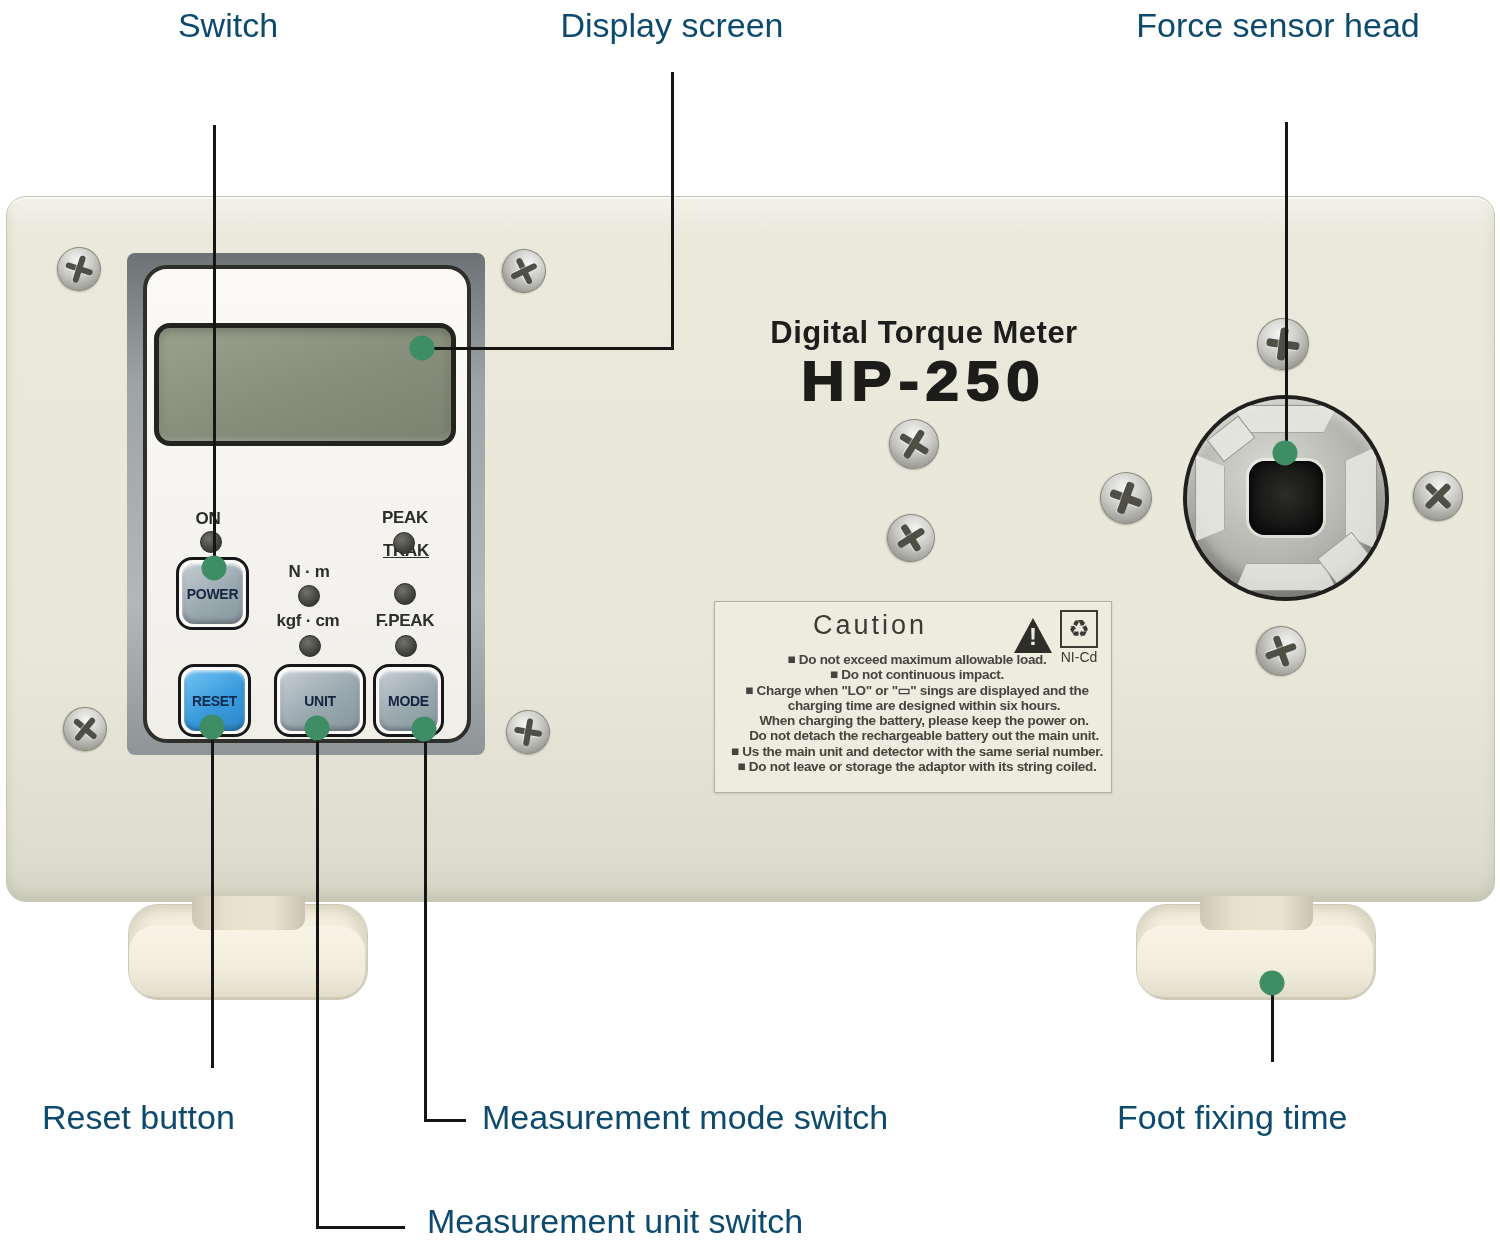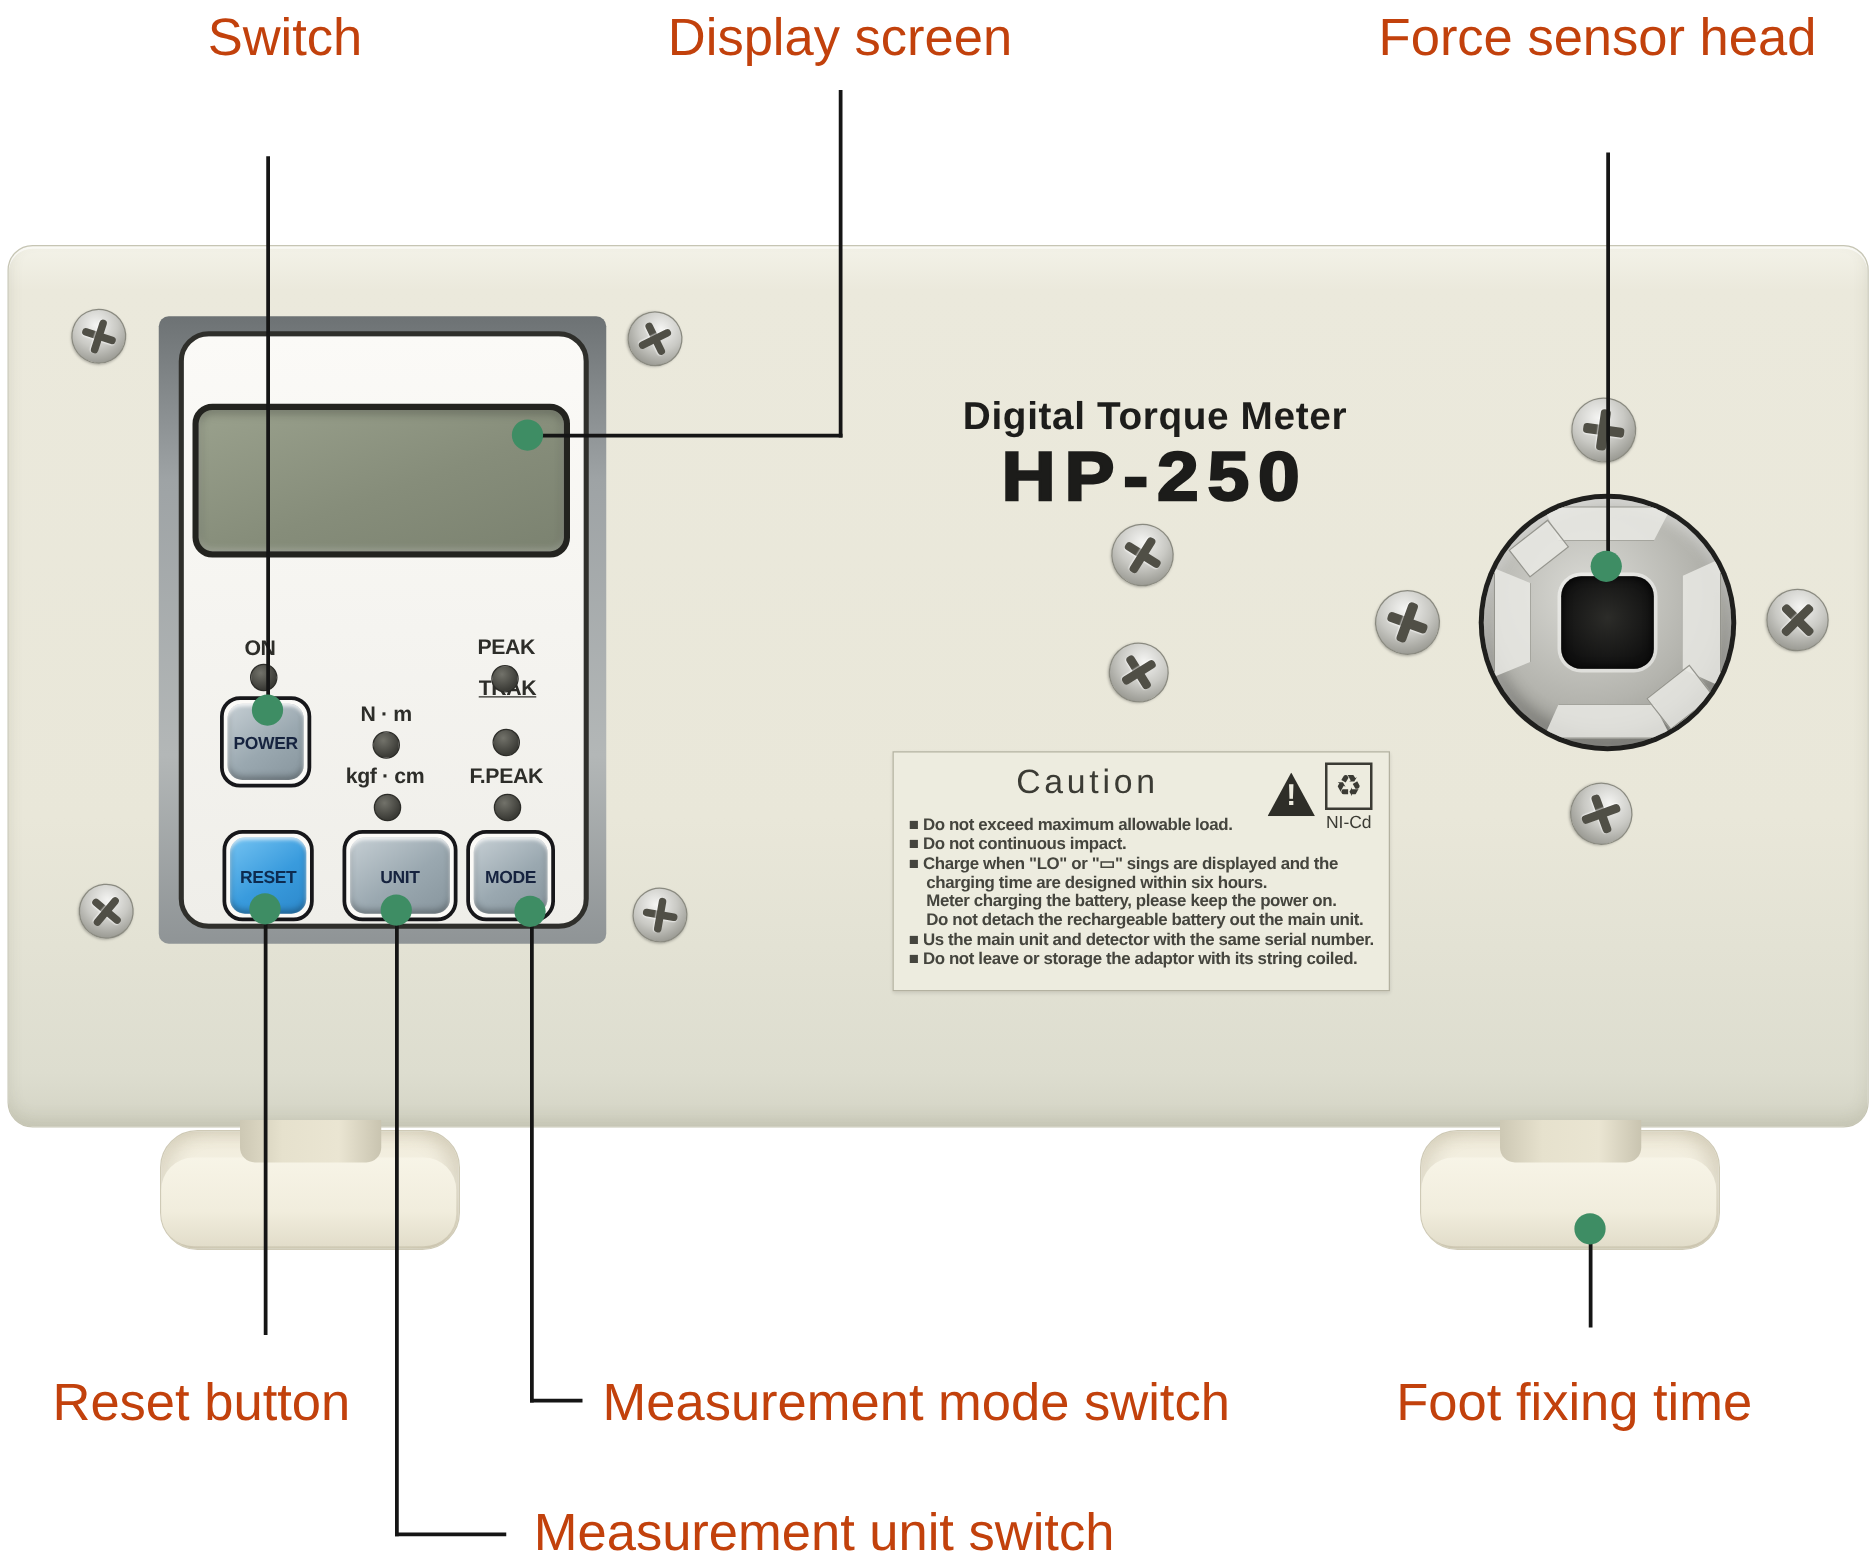--- a/index.html
+++ b/index.html
@@ -1,20 +1,20 @@
 <!DOCTYPE html>
 <html><head>
 <meta charset="utf-8">
 <style>
   html,body{margin:0;padding:0;background:#ffffff;}
   .stage{position:relative;width:1500px;height:1242px;background:#ffffff;overflow:hidden;
          font-family:"Liberation Sans",sans-serif;}
 
   
-  .callout-label{position:absolute;font-size:42px;color:#c2410c;white-space:nowrap;}
+  .callout-label{position:absolute;font-size:34px;color:#0c4a6e;white-space:nowrap;}
   .callout-label.centered{transform:translateX(-50%);}
 
   
   .cline{position:absolute;background:#151515;}
   .cline.v{width:3px;}
   .cline.h{height:3px;}
   .dot{position:absolute;width:25px;height:25px;border-radius:50%;background:#3e8d64;
        transform:translate(-50%,-50%);}
 
   
@@ -69,21 +69,21 @@
   .warn-triangle{position:absolute;left:299px;top:16px;width:38px;height:35px;background:#2e2e28;
                  clip-path:polygon(50% 0,100% 100%,0 100%);}
   .warn-triangle::after{content:"!";position:absolute;left:50%;top:55%;transform:translate(-50%,-50%);
                  color:#edecdf;font-size:24px;font-weight:bold;}
   .nicd-box{position:absolute;left:345px;top:8px;width:38px;height:38px;border:2px solid #3b3b34;
             box-sizing:border-box;display:flex;align-items:center;justify-content:center;
             font-size:24px;color:#3b3b34;}
   .nicd-label{position:absolute;left:341px;top:47px;width:46px;text-align:center;font-size:14px;
               font-weight:normal;color:#3b3b34;}
   .caution-lines{position:absolute;left:12px;top:50px;width:380px;font-size:13.5px;font-weight:bold;
-                 color:#45453e;line-height:15.3px;letter-spacing:-0.3px;white-space:nowrap;}
+                 color:#45453e;line-height:15.3px;letter-spacing:-0.3px;white-space:nowrap;text-align:center;}
   .caution-lines div:nth-child(4),
   .caution-lines div:nth-child(5),
   .caution-lines div:nth-child(6){padding-left:14px;}
 
   
   .sensor{position:absolute;left:1176px;top:198px;width:206px;height:206px;border-radius:50%;
           background:#1f1f1d;}
   .sensor-inner{position:absolute;inset:4px;border-radius:50%;overflow:hidden;
           background:radial-gradient(circle at 42% 38%,#dadad5,#b4b4ae 52%,#93938c 85%,#84847d);
           box-shadow:inset 0 5px 10px rgba(255,255,255,.5), inset 0 -8px 14px rgba(0,0,0,.3);}
@@ -157,21 +157,21 @@
     <div class="caution">
       <div class="caution-title">Caution</div>
       <div class="warn-triangle"></div>
       <div class="nicd-box">♻</div>
       <div class="nicd-label">NI-Cd</div>
       <div class="caution-lines">
         <div>■ Do not exceed maximum allowable load.</div>
         <div>■ Do not continuous impact.</div>
         <div>■ Charge when "LO" or "▭" sings are displayed and the</div>
         <div>charging time are designed within six hours.</div>
-        <div>Meter charging the battery, please keep the power on.</div>
+        <div>When charging the battery, please keep the power on.</div>
         <div>Do not  detach the rechargeable battery out the main unit.</div>
         <div>■ Us the main unit and detector with the same serial number.</div>
         <div>■ Do not leave or storage the adaptor with its string coiled.</div>
       </div>
     </div>
 
     <div class="sensor">
       <div class="sensor-inner">
         <div class="facet top"></div>
         <div class="facet bottom"></div>

